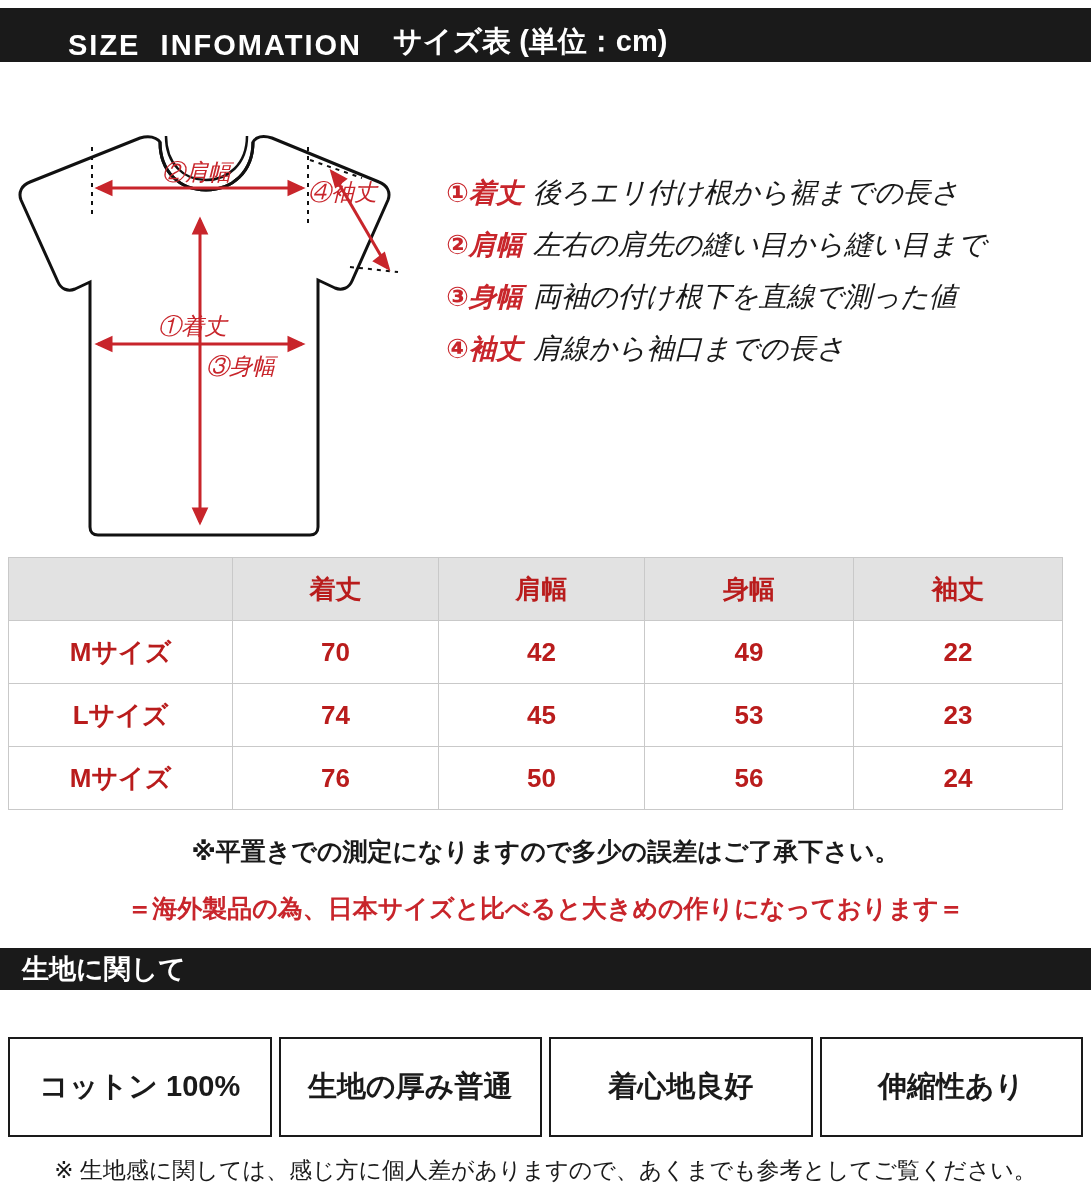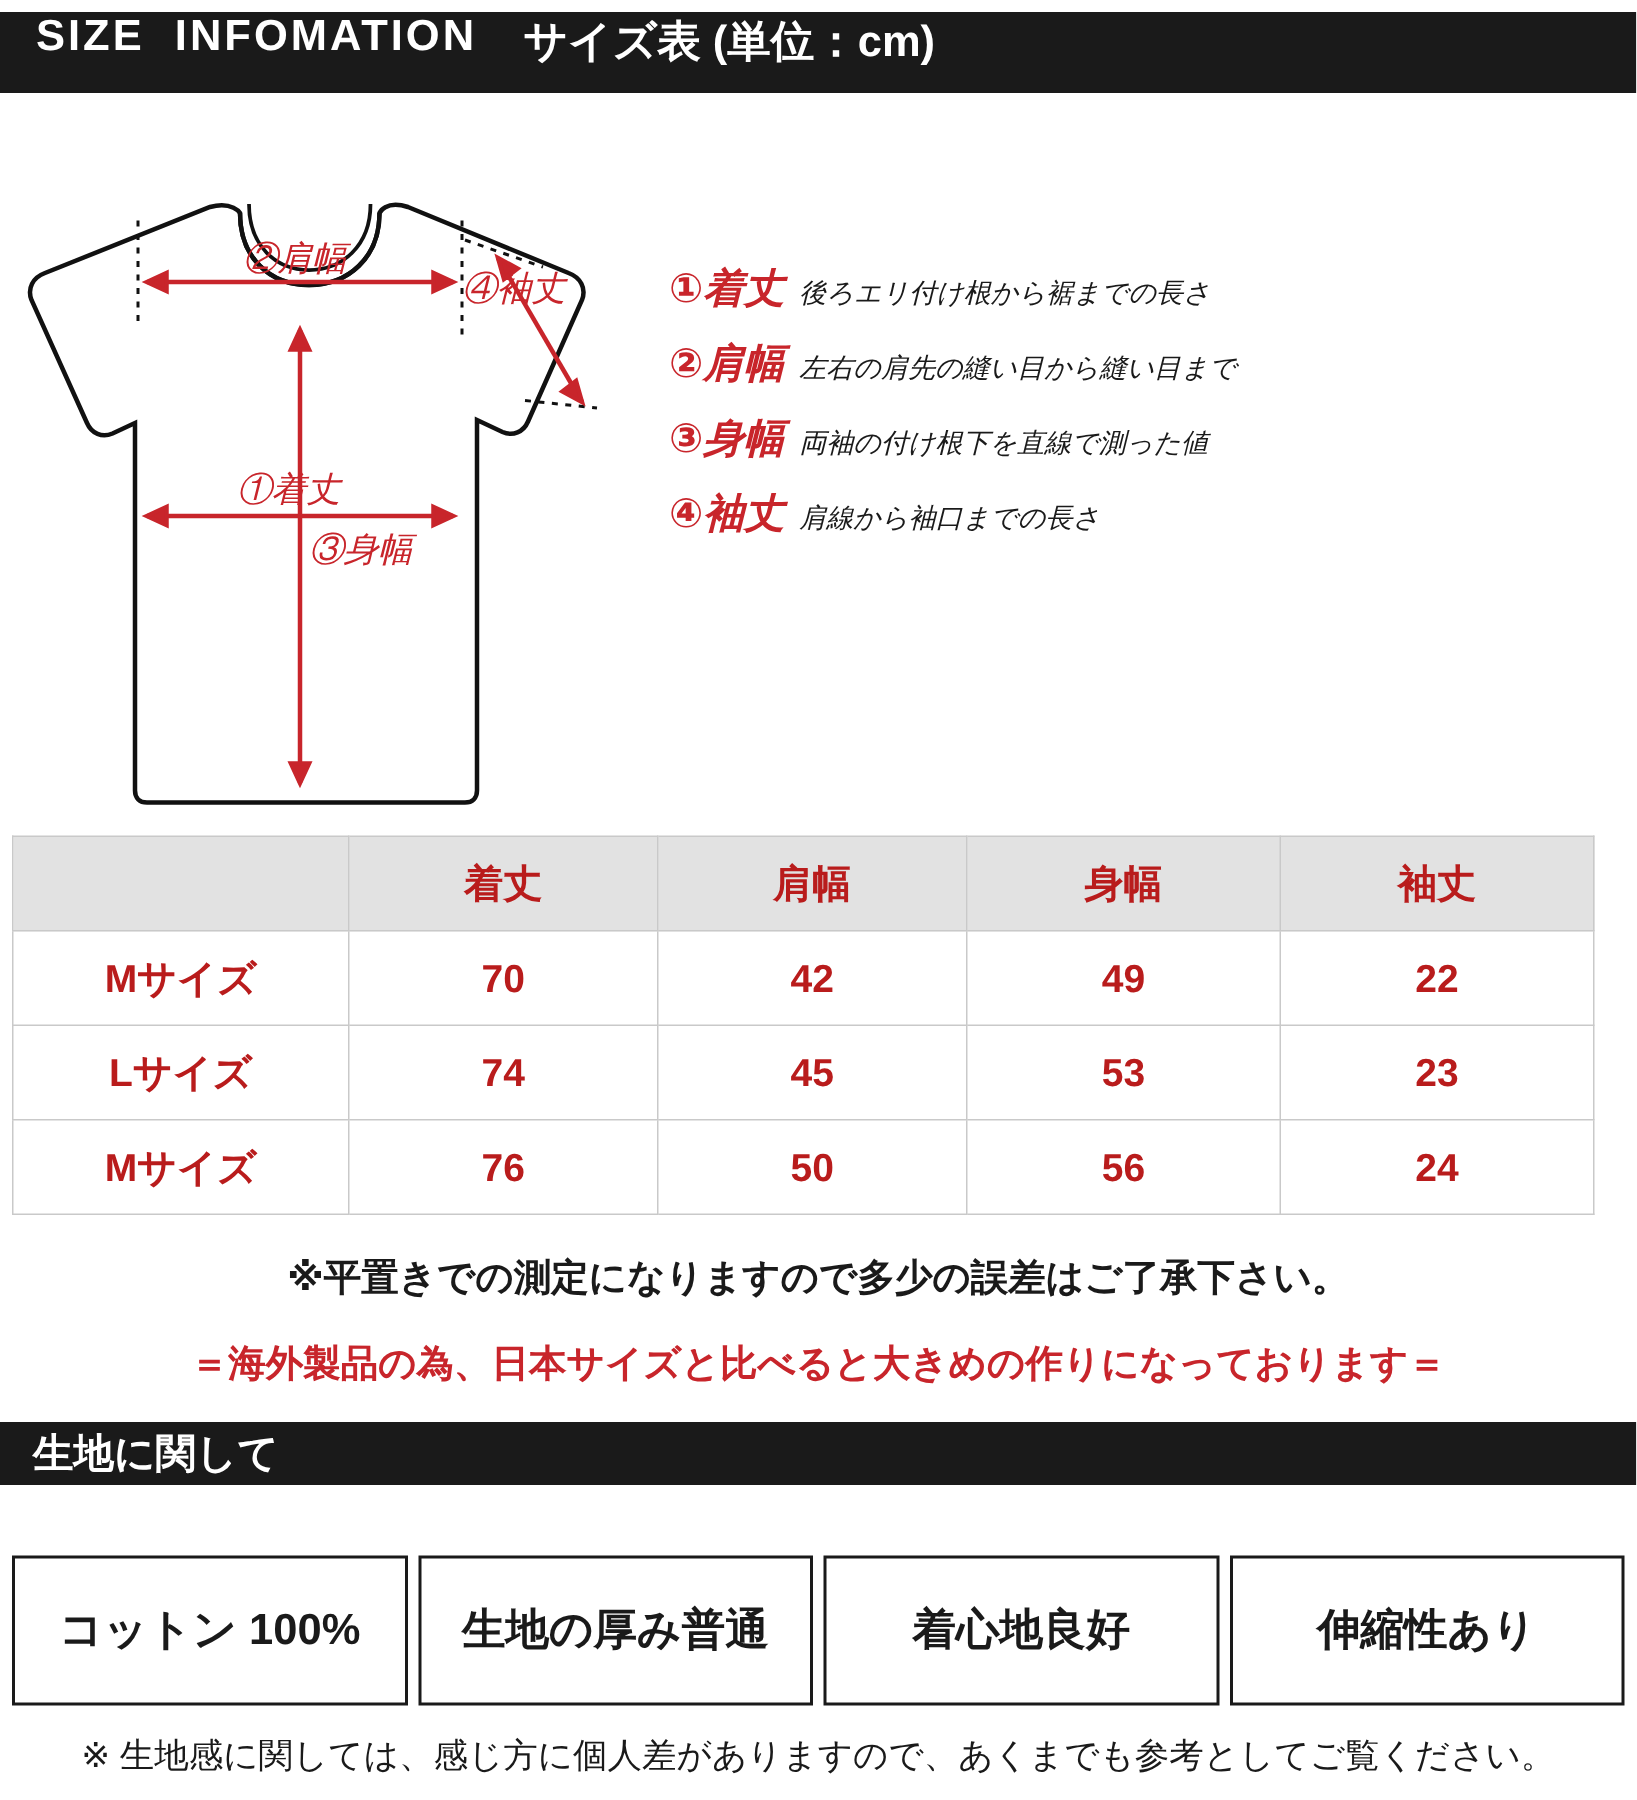--- a/index.html
+++ b/index.html
@@ -17,22 +17,22 @@
   }
 
   
   .header-bar {
     position: absolute;
     left: 0; top: 8px;
     width: 1091px;
     height: 54px;
     background: #1a1a1a;
     display: flex;
-    align-items: flex-start;
-    padding-left: 24px;
+    align-items: flex-end;
+    padding-left: 68px;
     color: #ffffff;
   }
   .header-en {
     font-size: 29px;
     font-weight: bold;
     letter-spacing: 2px;
     white-space: pre;
   }
   .header-jp {
     font-size: 29px;
@@ -66,21 +66,21 @@
     white-space: nowrap;
   }
   .legend-key {
     color: #c8252b;
     font-size: 27px;
     font-weight: bold;
     margin-right: 10px;
   }
   .legend-desc {
     color: #1a1a1a;
-    font-size: 18px;
+    font-size: 28px;
     text-align: center;
   }
 
   
   .size-table {
     position: absolute;
     left: 8px;
     top: 557px;
     width: 1054px;
     border-collapse: collapse;

